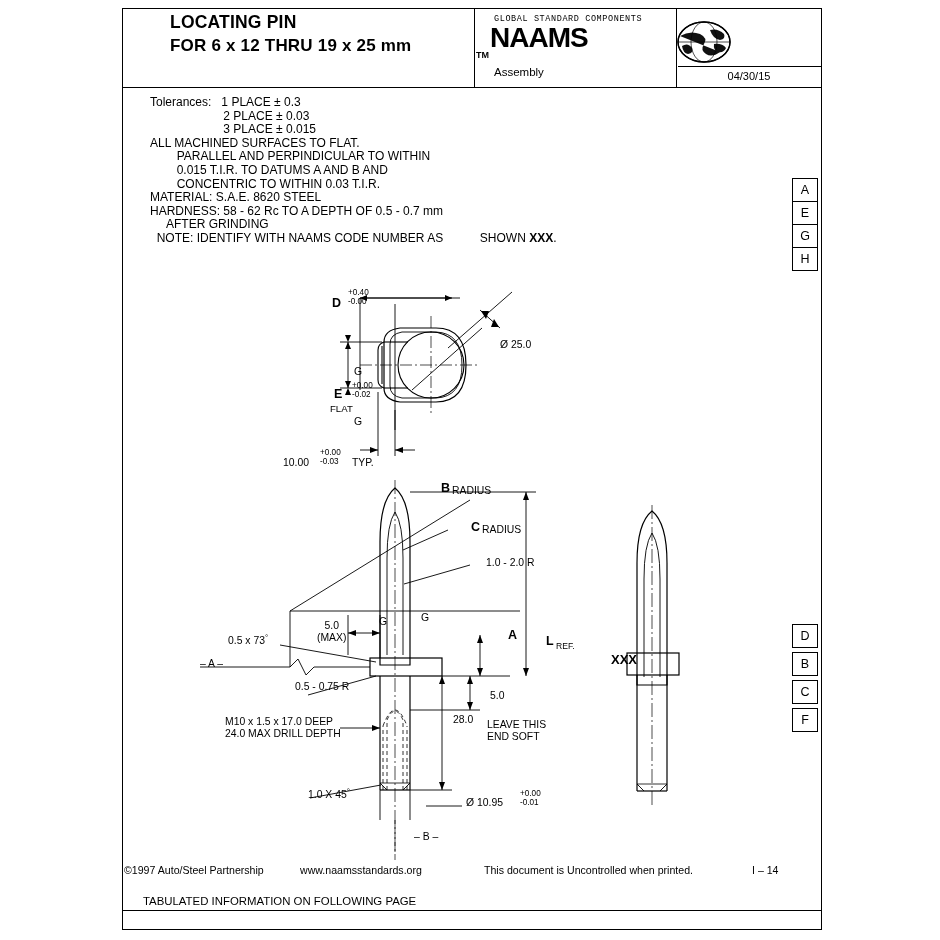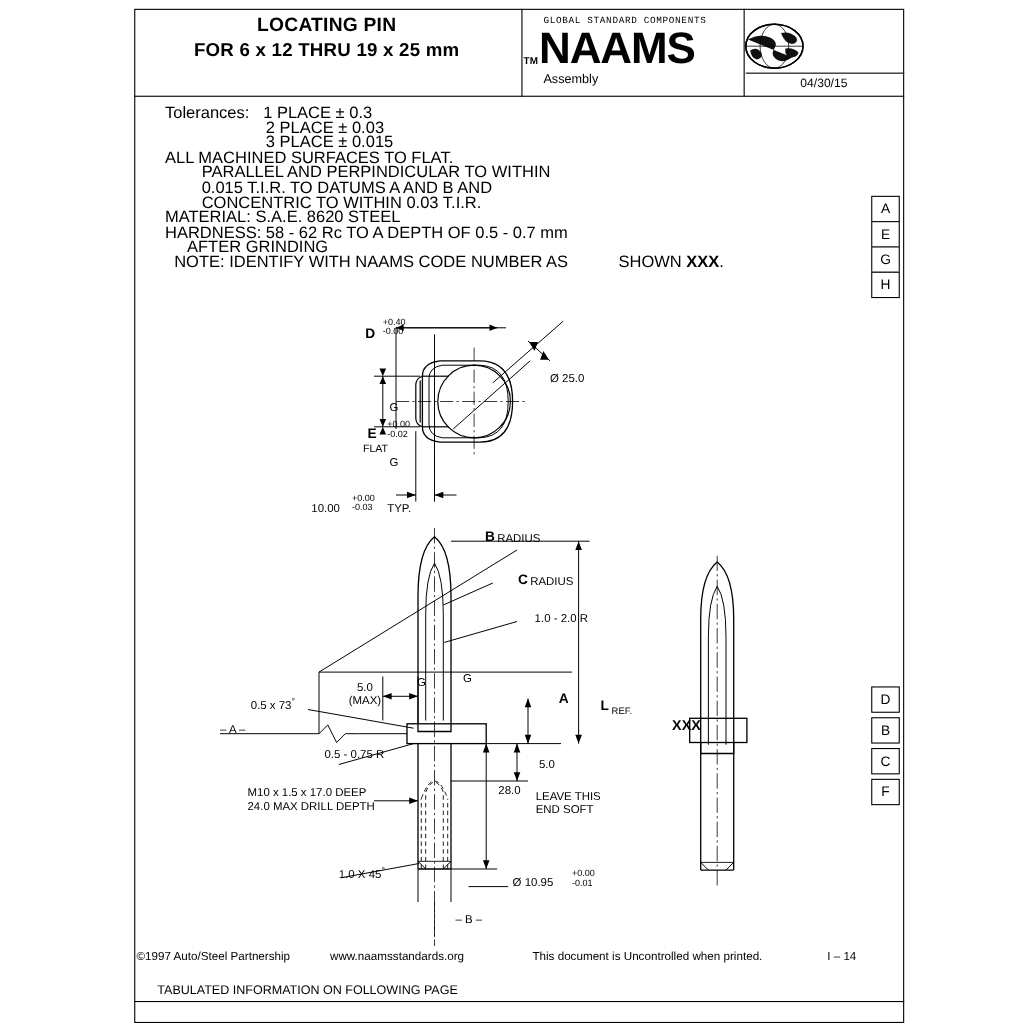--- a/index.html
+++ b/index.html
@@ -32,45 +32,45 @@
     position: absolute;
     left: 122px; top: 8px;
     width: 700px; height: 80px;
     border-bottom: 1.6px solid #000;
     box-sizing: border-box;
   }
   .title-left {
     position: absolute;
     left: 0px; top: 2px;
     width: 350px;
-    text-align: center;
     font-weight: bold;
     font-size: 17.5px;
     line-height: 24px;
     letter-spacing: 0.2px;
+    padding-left: 48px;
   }
   .title-left .l2 { font-size: 17px; }
   .title-left .l3 { font-size: 17px; }
   .title-sep {
     position: absolute;
     left: 352px; top: 0px;
     width: 0; height: 80px;
     border-left: 1.4px solid #000;
   }
   .gsc {
     position: absolute;
     left: 372px; top: 6px;
     font-size: 8.5px;
     letter-spacing: 0.6px;
     font-family: Liberation Mono, monospace;
   }
   .naams {
     position: absolute;
     left: 368px; top: 14px;
-    font-size: 40px;
+    font-size: 28px;
     font-weight: bold;
     letter-spacing: -1px;
     font-family: "Liberation Sans", sans-serif;
   }
   .tm {
     position: absolute;
     left: 354px; top: 42px;
     font-size: 9px;
     font-weight: bold;
   }
@@ -102,21 +102,21 @@
     left: 554px; top: 0px;
     height: 80px;
     border-left: 1.2px solid #000;
   }
 
   
   .notes-left {
     position: absolute;
     left: 150px; top: 96px;
     width: 330px;
-    font-size: 15px;
+    font-size: 12px;
     line-height: 13.6px;
     white-space: pre;
   }
   .notes-right {
     position: absolute;
     left: 455px; top: 112px;
     width: 330px;
     font-size: 11.2px;
     line-height: 13.6px;
     white-space: pre;

